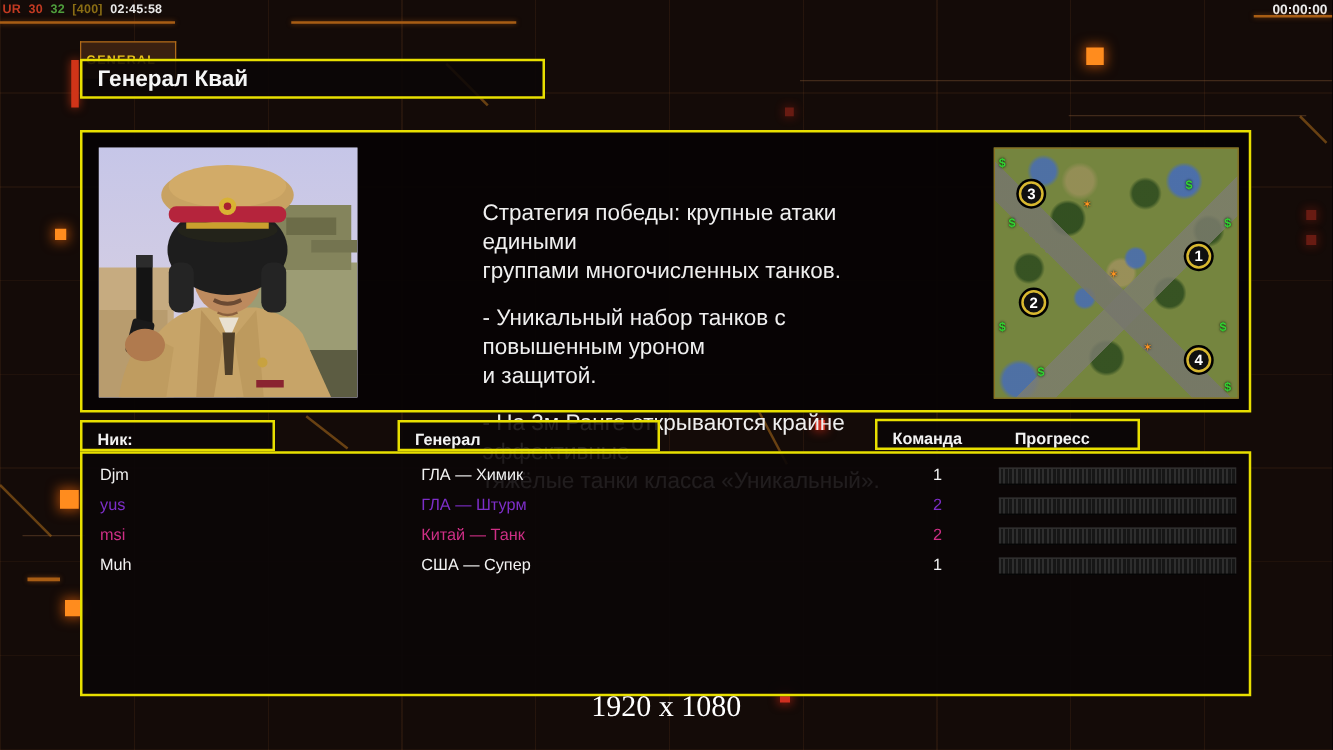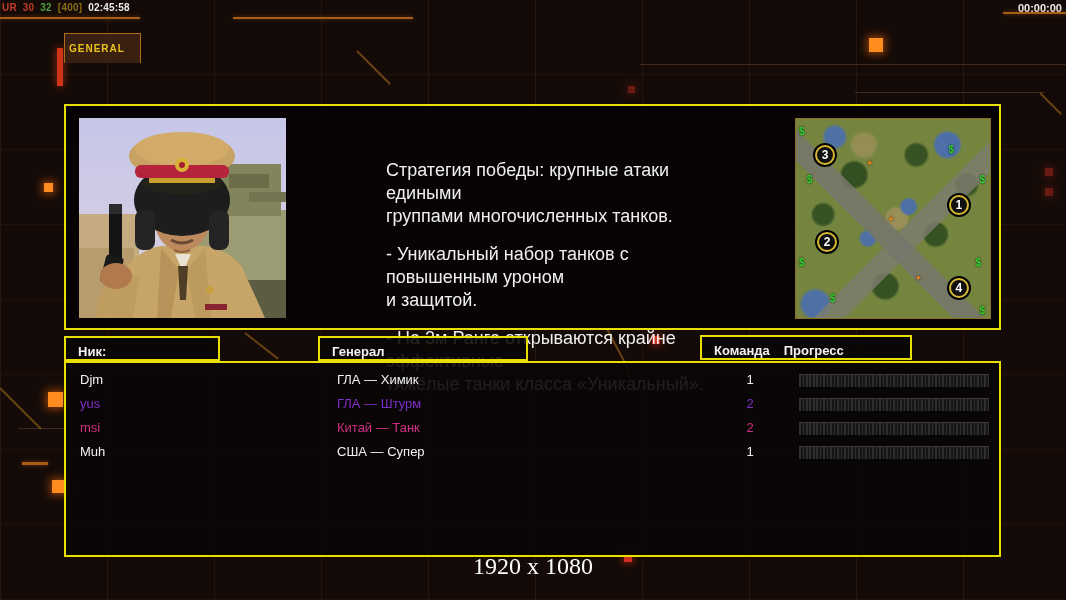--- a/index.html
+++ b/index.html
@@ -66,21 +66,21 @@
     background:#101010;border:2px solid #d8b830;box-shadow:0 0 0 2px #000;
     color:#fff;font-size:12px;font-weight:bold;display:flex;align-items:center;justify-content:center;
     transform:translate(-50%,-50%);box-sizing:border-box;
   }
   .mm-cash{position:absolute;color:#32d332;font-size:10px;font-weight:bold;text-shadow:0 0 2px #000;transform:translate(-50%,-50%);}
   .mm-hazard{position:absolute;color:#ff9420;font-size:9px;text-shadow:0 0 2px #000;transform:translate(-50%,-50%);}
   
   .hdr{display:flex;align-items:flex-end;color:#f2f2f2;font-size:13px;font-weight:bold;}
   .hdr-nick{left:64px;top:336px;width:156px;height:25px;}
   .hdr-general{left:318px;top:336px;width:210px;height:25px;}
-  .hdr-team{left:700px;top:335px;width:212px;height:25px;gap:14px;}
+  .hdr-team{left:700px;top:335px;width:212px;height:25px;gap:42px;}
   .hdr .lbl{padding-left:12px;}
   .hdr .lbl2{padding-left:0;}
   
   .table-panel{left:64px;top:361px;width:937px;height:196px;background:rgba(10,6,7,.9);}
   .trow{position:absolute;left:0;width:933px;height:24px;font-size:13px;color:#f2f2f2;}
   .cell-nick{position:absolute;left:14px;top:4px;}
   .cell-general{position:absolute;left:271px;top:4px;}
   .cell-team{position:absolute;left:672px;width:24px;top:4px;text-align:center;}
   .progress-track{
     position:absolute;left:733px;top:6px;width:190px;height:12px;
@@ -123,20 +123,23 @@
   <div class="sq" style="left:48px;top:392px;width:15px;height:15px;"></div>
   <div class="sq" style="left:52px;top:480px;width:13px;height:13px;"></div>
   <div class="sq red" style="left:652px;top:336px;width:8px;height:8px;"></div>
   <div class="sq red" style="left:624px;top:554px;width:8px;height:8px;"></div>
   <div class="sq red dim" style="left:628px;top:86px;width:7px;height:7px;"></div>
   <div class="sq red dim" style="left:1045px;top:168px;width:8px;height:8px;"></div>
   <div class="sq red dim" style="left:1045px;top:188px;width:8px;height:8px;"></div>
   <div class="redbar" style="left:57px;top:48px;width:6px;height:38px;"></div>
 
   <div class="tab">GENERAL</div>
+  <div class="ybox title-box">
+    <span class="t">Генерал Квай</span>
+  </div>
 
   <div class="ybox main-panel">
 
     <div class="portrait">
       <svg width="207" height="200" viewBox="0 0 207 200">
         <defs>
           <linearGradient id="sky" x1="0" y1="0" x2="0" y2="1">
             <stop offset="0" stop-color="#c6c6e8"></stop>
               <stop offset="1" stop-color="#dcd2e0"></stop>
           </linearGradient>

